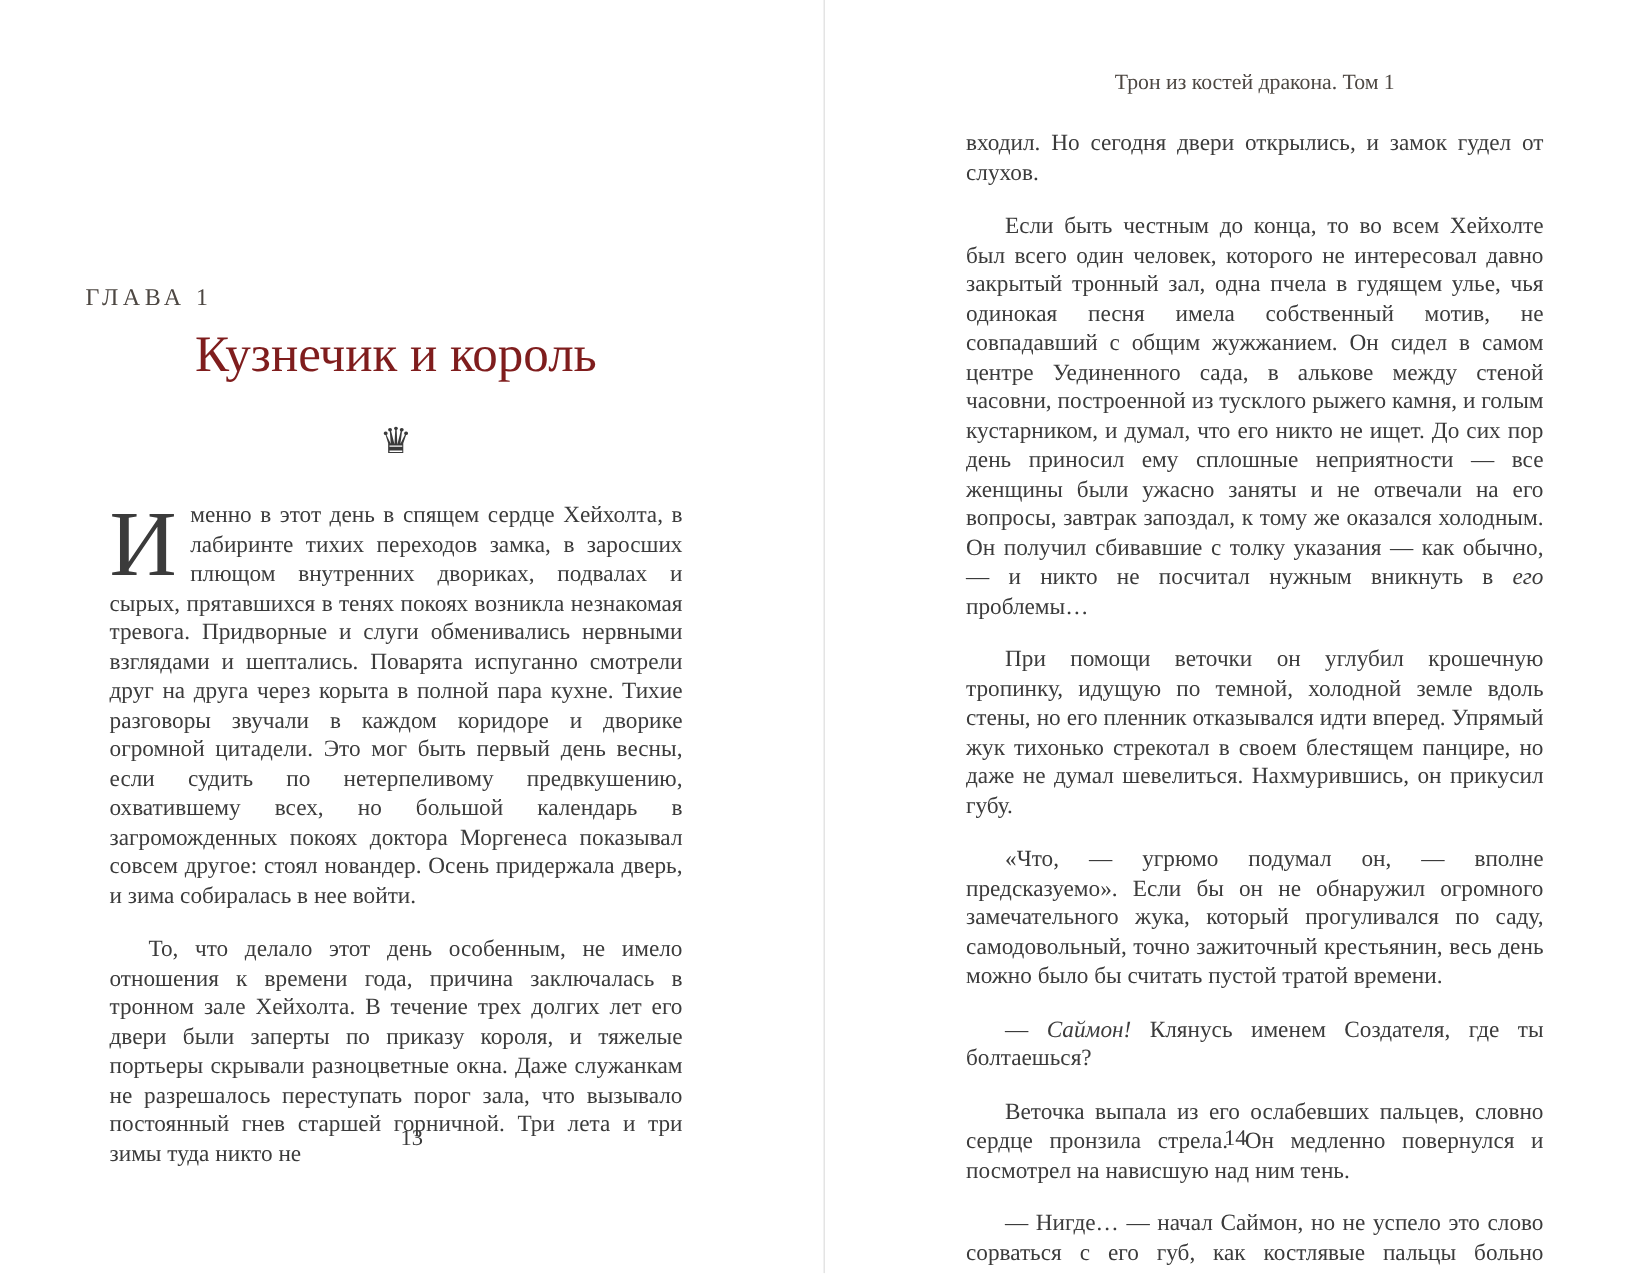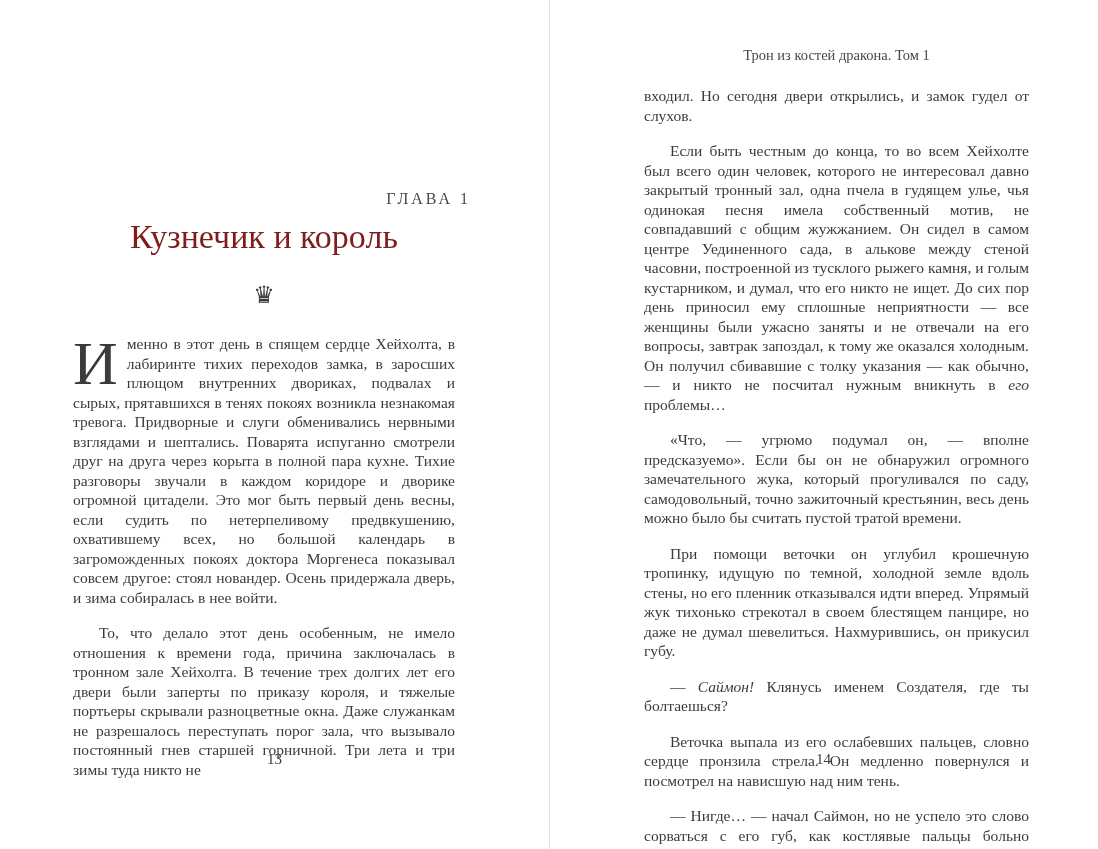--- a/index.html
+++ b/index.html
@@ -26,21 +26,21 @@
   .page {
     position: absolute;
     top: 0;
     height: 849px;
   }
   .page.left  { left: 0;     width: 549px; padding: 0 78px 0 57px; }
   .page.right { left: 549px; width: 549px; padding: 0 53px 0 79px; }
 
   .chapter-label {
     margin-top: 190px;
-    text-align: right;
+    text-align: left;
     font-size: 16px;
     letter-spacing: 3px;
     color: #4d4742;
   }
   .chapter-title {
     margin-top: 10px;
     text-align: center;
     font-size: 34px;
     font-weight: normal;
     color: #7f1d1d;
@@ -102,22 +102,22 @@
     <div class="page-number">13</div>
   </div>
 
   <div class="gutter"></div>
 
   <div class="page right">
     <div class="running-header">Трон из костей дракона. Том 1</div>
     <div class="body-text">
         <p class="para"><span>входил. Но сегодня двери открылись, и замок гудел от слухов.</span></p>
         <p class="para indent"><span>Если быть честным до конца, то во всем Хейхолте был всего один человек, которого не интересовал давно закрытый тронный зал, одна пчела в гудящем улье, чья одинокая песня имела собственный мотив, не совпадавший с общим жужжанием. Он сидел в самом центре Уединенного сада, в алькове между стеной часовни, построенной из тусклого рыжего камня, и голым кустарником, и думал, что его никто не ищет. До сих пор день приносил ему сплошные неприятности — все женщины были ужасно заняты и не отвечали на его вопросы, завтрак запоздал, к тому же оказался холодным. Он получил сбивавшие с толку указания — как обычно, — и никто не посчитал нужным вникнуть в </span><i>его</i><span> проблемы…</span></p>
+        <p class="para indent"><span>При помощи веточки он углубил крошечную тропинку, идущую по темной, холодной земле вдоль стены, но его пленник отказывался идти вперед. Упрямый жук тихонько стрекотал в своем блестящем панцире, но даже не думал шевелиться. Нахмурившись, он прикусил губу.</span></p>
         <p class="para indent"><span>«Что, — угрюмо подумал он, — вполне предсказуемо». Если бы он не обнаружил огромного замечательного жука, который прогуливался по саду, самодовольный, точно зажиточный крестьянин, весь день можно было бы считать пустой тратой времени.</span></p>
-        <p class="para indent"><span>При помощи веточки он углубил крошечную тропинку, идущую по темной, холодной земле вдоль стены, но его пленник отказывался идти вперед. Упрямый жук тихонько стрекотал в своем блестящем панцире, но даже не думал шевелиться. Нахмурившись, он прикусил губу.</span></p>
         <p class="para indent"><span>— </span><i>Саймон!</i><span> Клянусь именем Создателя, где ты болтаешься?</span></p>
         <p class="para indent"><span>Веточка выпала из его ослабевших пальцев, словно сердце пронзила стрела. Он медленно повернулся и посмотрел на нависшую над ним тень.</span></p>
         <p class="para indent"><span>— Нигде… — начал Саймон, но не успело это слово сорваться с его губ, как костлявые пальцы больно схватили парня за ухо и заставили с криком вскочить на ноги.</span></p>
       </div>
     <div class="page-number">14</div>
   </div>
 
 </div>
 
 </body></html>

